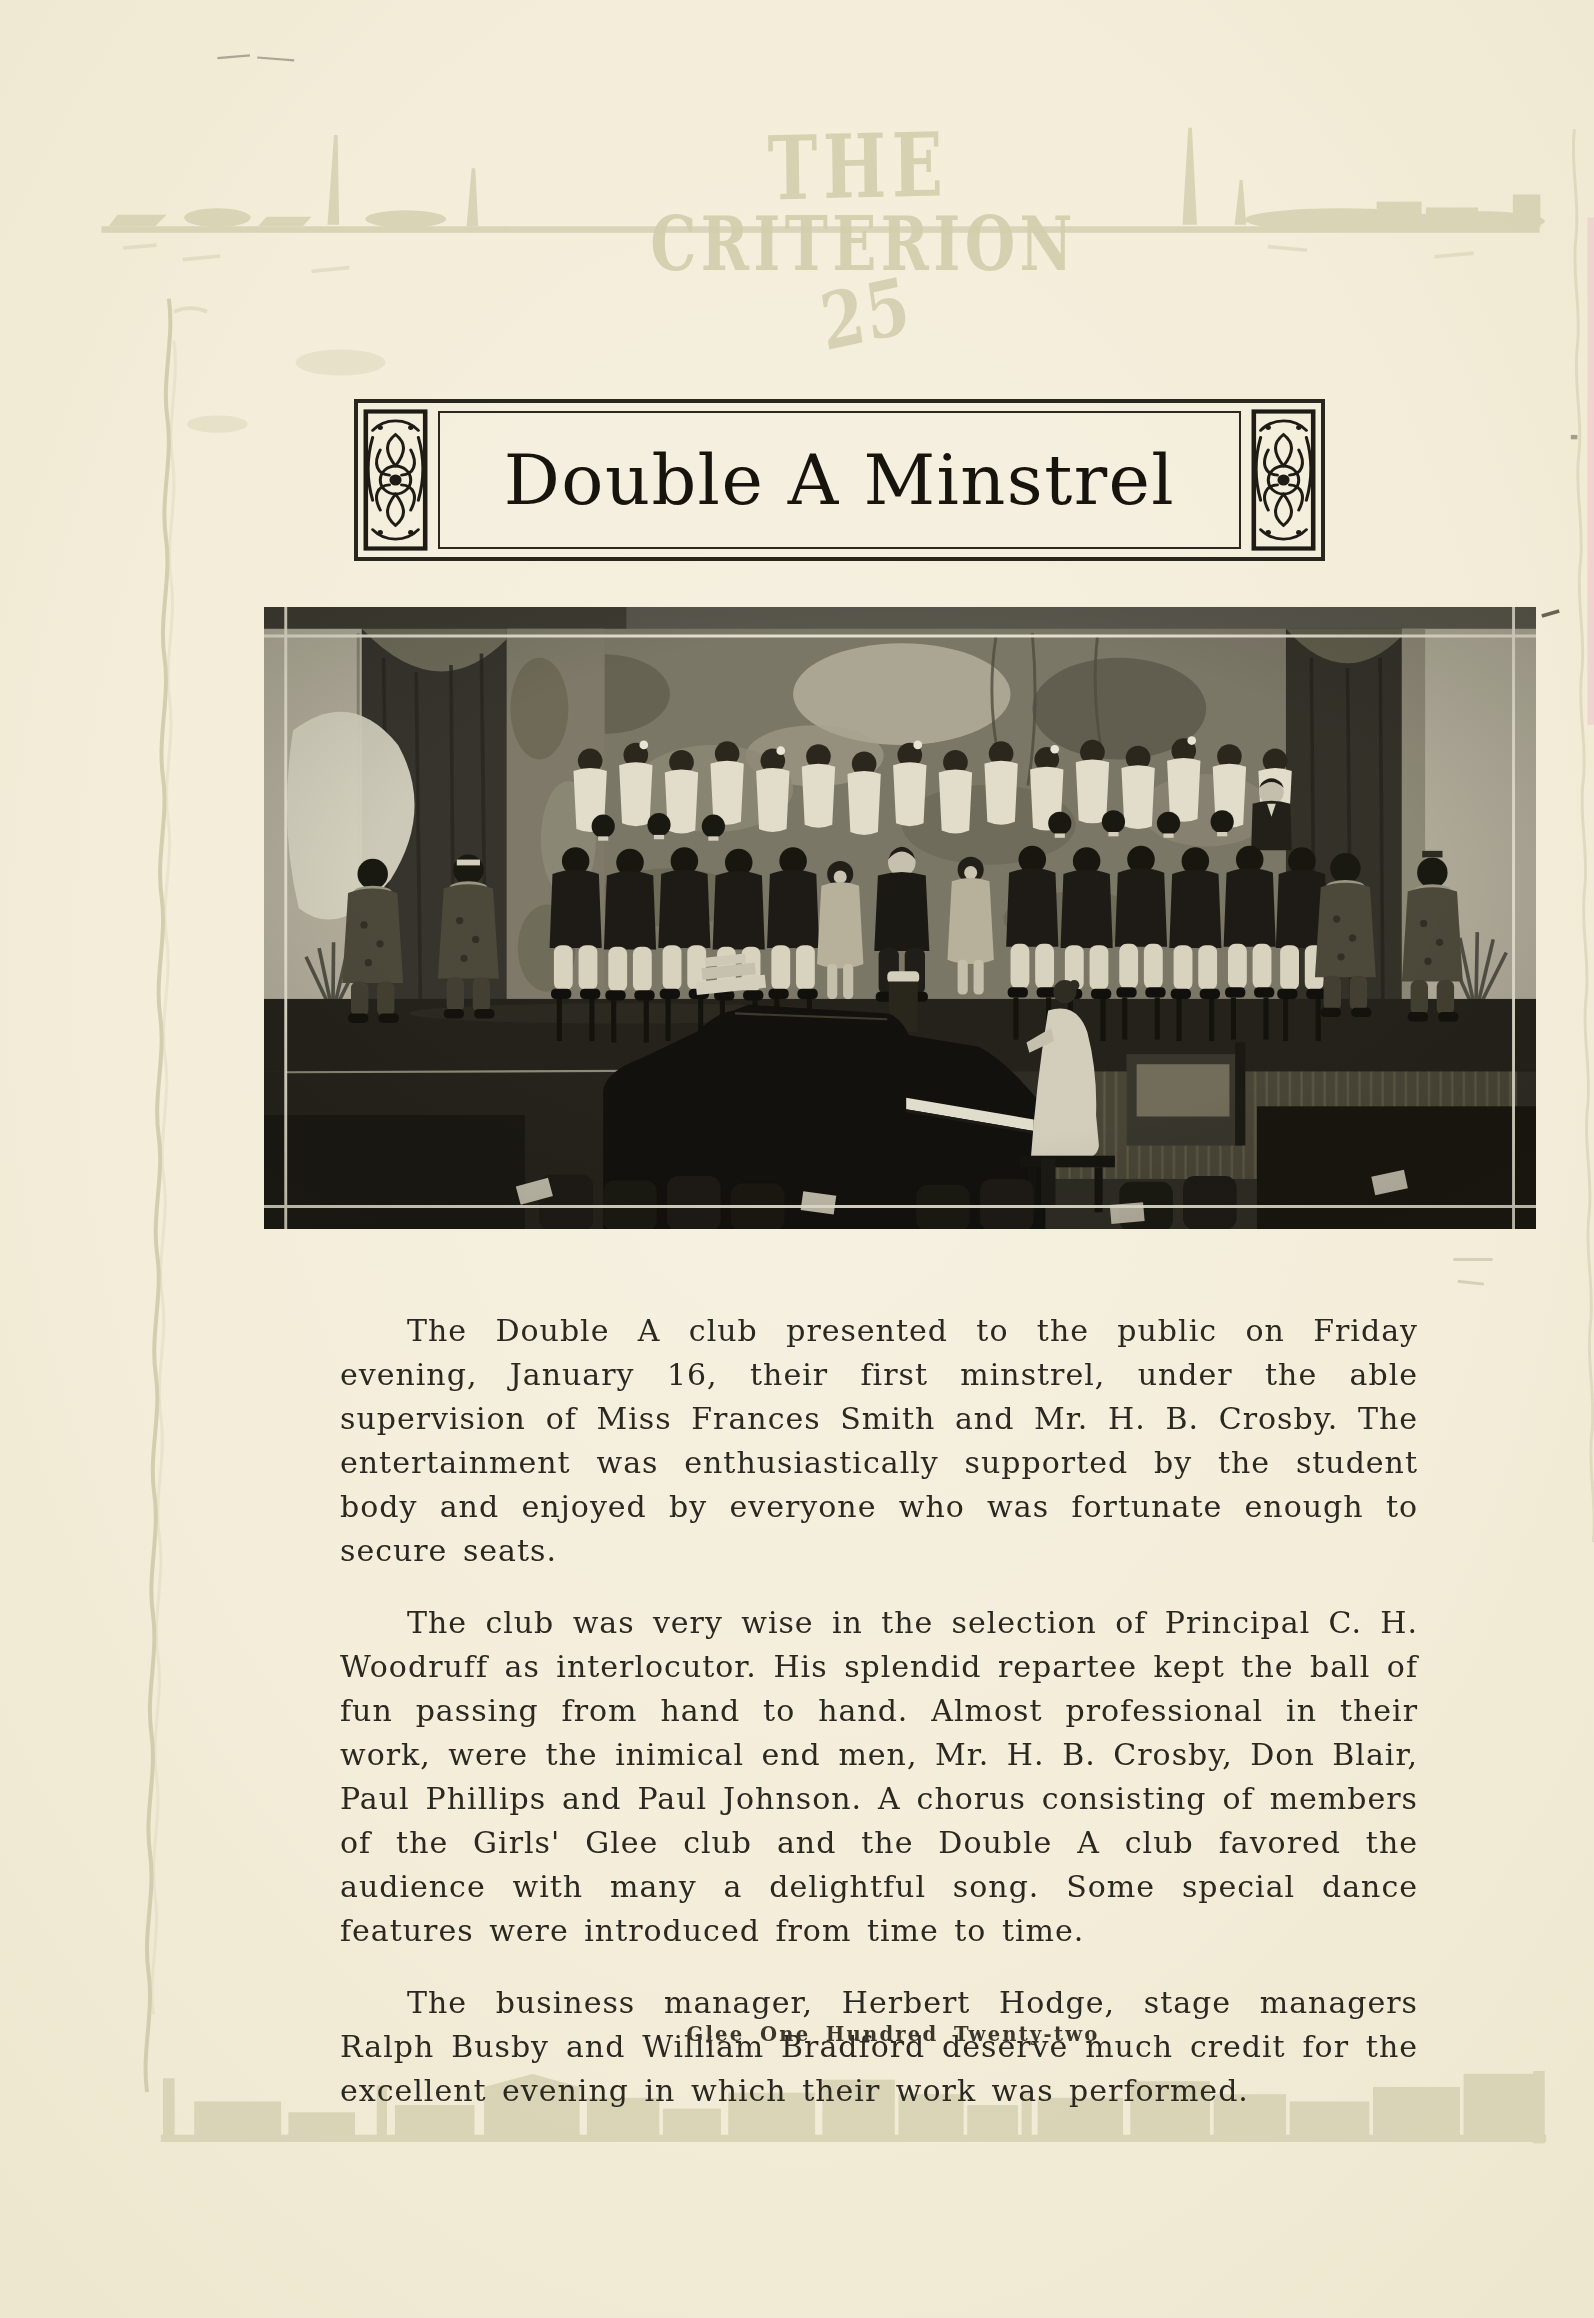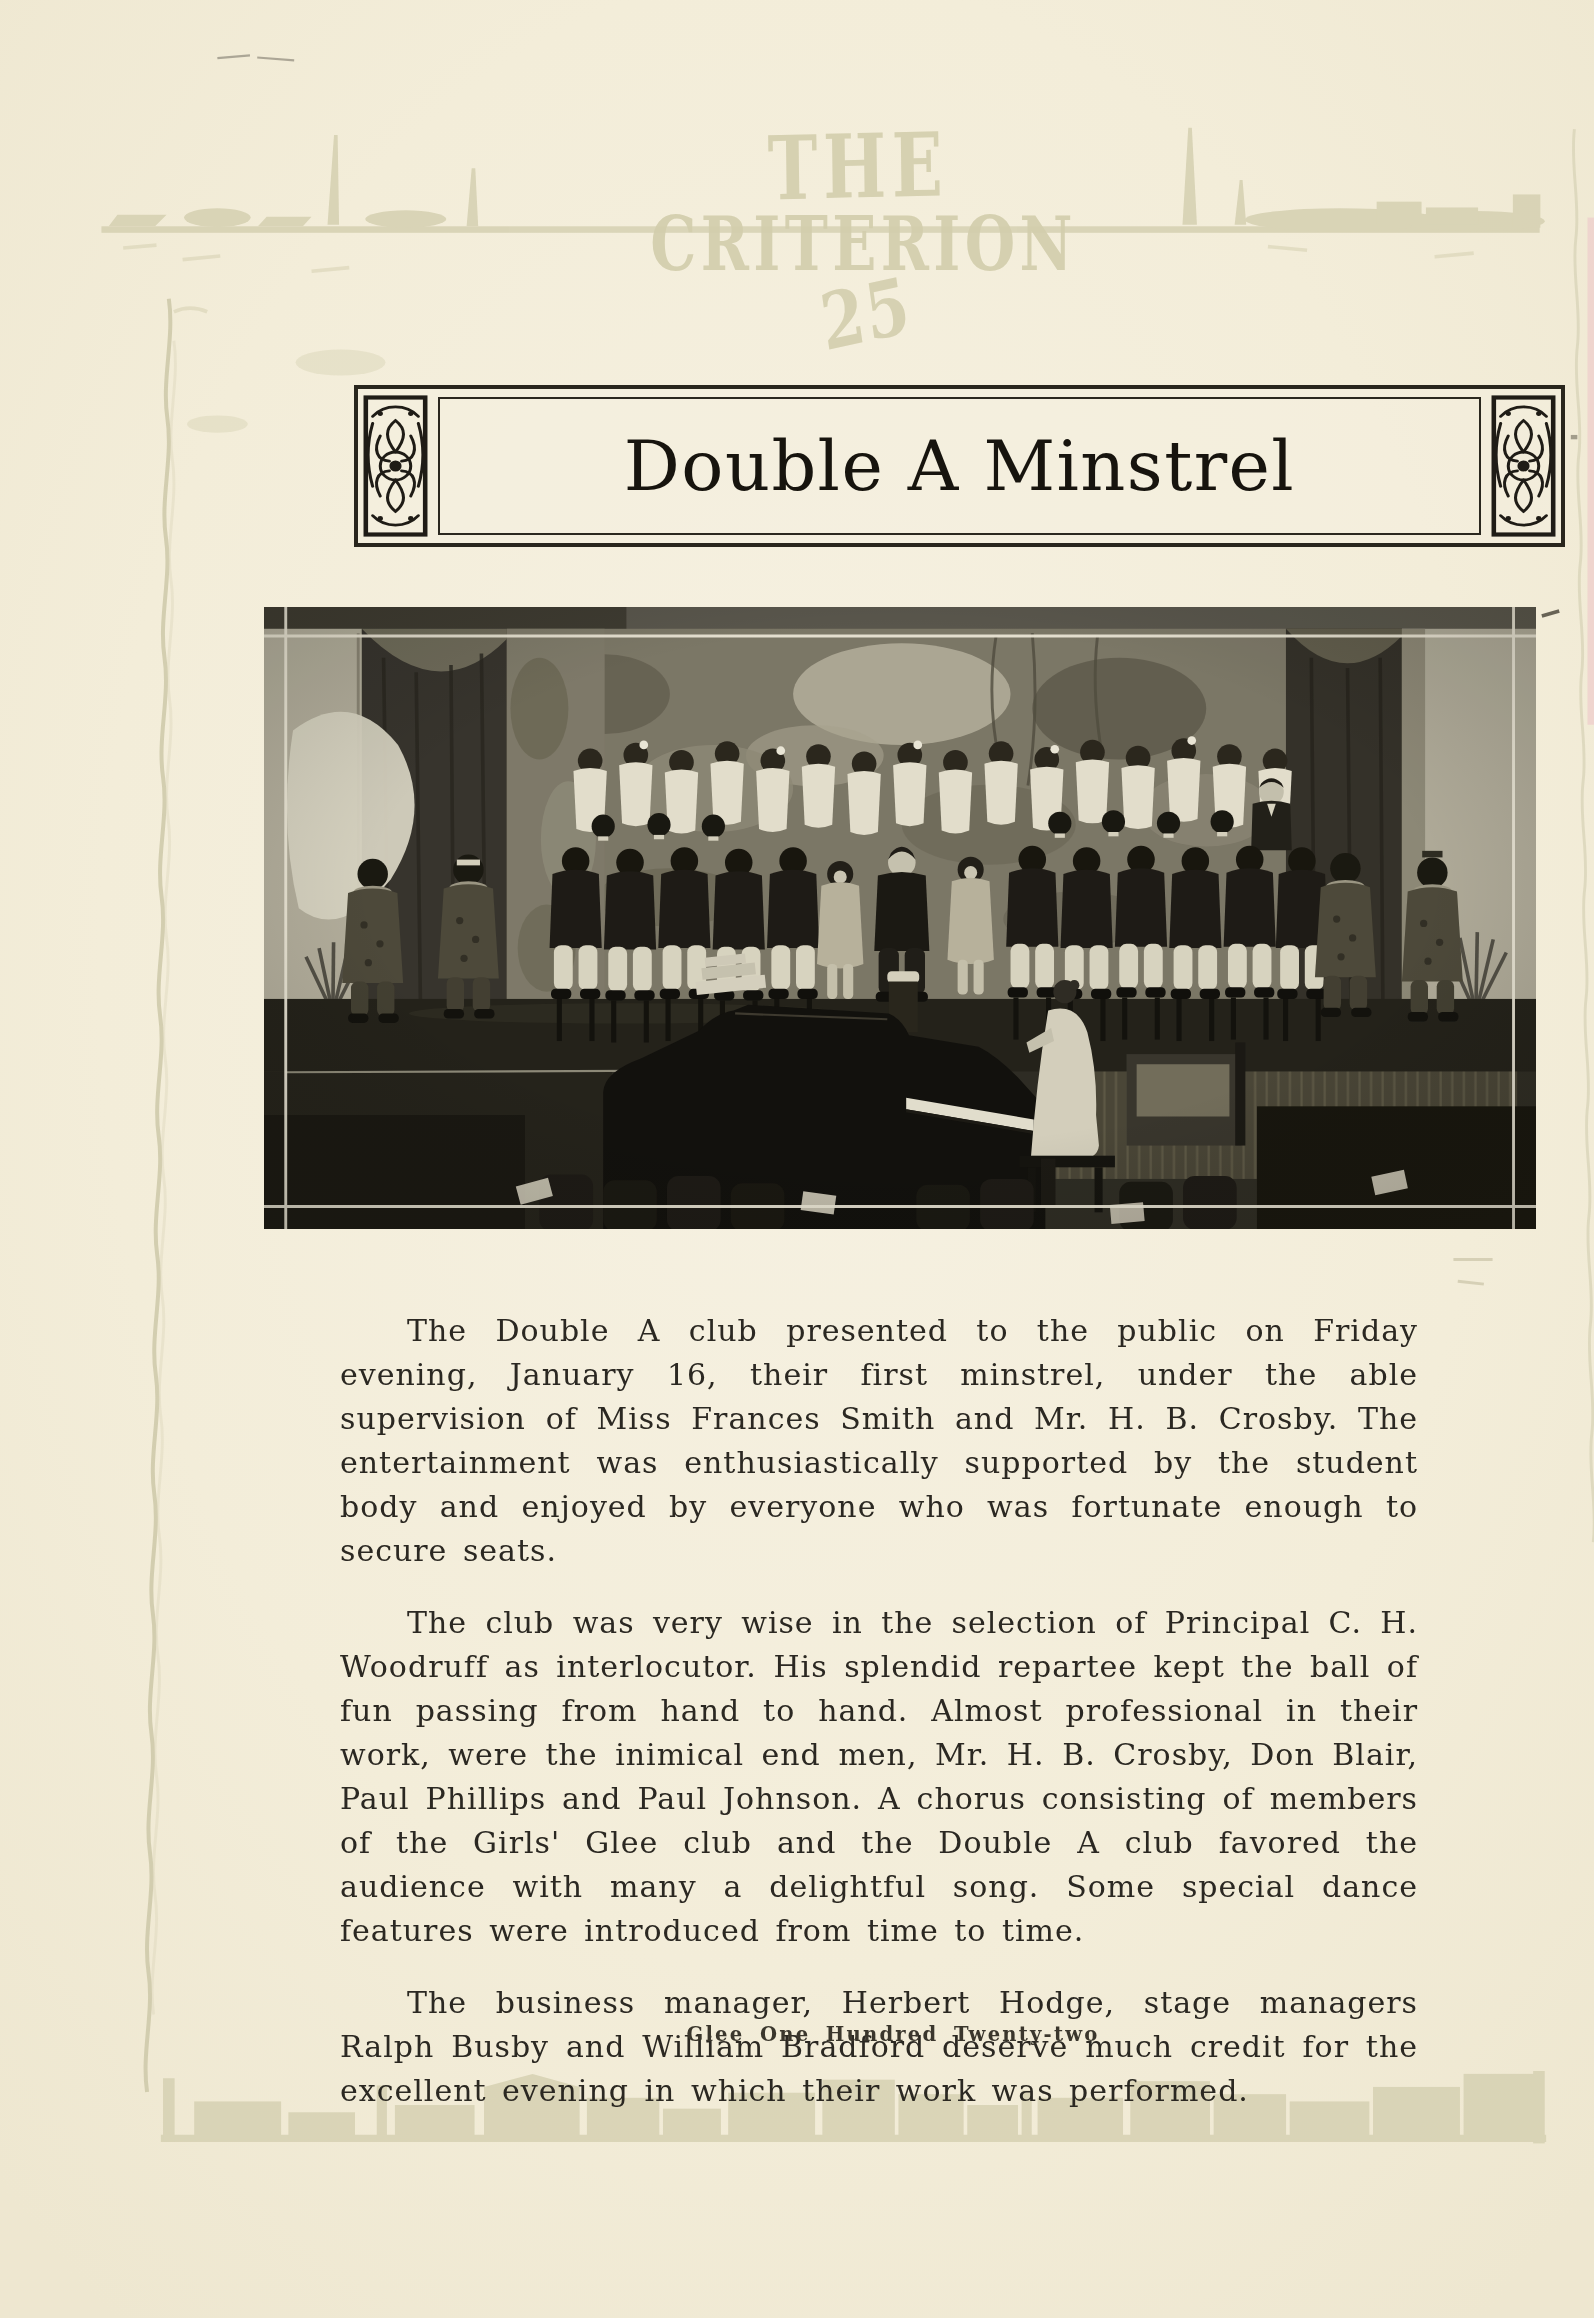--- a/index.html
+++ b/index.html
@@ -3,21 +3,21 @@
 <meta charset="utf-8">
 <style>
   html,body{margin:0;padding:0;}
   body{width:1594px;height:2319px;background:#f4eedb;font-family:"DejaVu Serif",serif;}
   .page{position:absolute;left:0;top:0;width:1594px;height:2319px;overflow:hidden;
         background:radial-gradient(ellipse 1159px 1667px at 50% 42%, #f6f1e2 0%, #f3edd9 60%, #eee7d0 100%);}
   svg{display:block;}
   .decor{position:absolute;left:0;top:0;width:1594px;height:2319px;pointer-events:none;}
   .wm{font-family:"DejaVu Serif",serif;font-weight:bold;fill:#d3cead;}
   
-  .banner{position:absolute;left:354px;top:385px;width:1211px;height:162px;
+  .banner{position:absolute;left:354px;top:399px;width:971px;height:162px;
           border:4.3px solid #29261d;box-sizing:border-box;display:flex;align-items:stretch;background:rgba(246,241,226,.4);}
   .ornament{flex:0 0 67px;margin:5px 4.3px;}
   .banner-inner{flex:1;border:2.2px solid #2b281f;margin:8px 4.3px;display:flex;align-items:center;justify-content:center;}
   .title{font-size:70px;color:#17140e;letter-spacing:1.4px;white-space:nowrap;font-weight:normal;margin:0;
          font-family:"DejaVu Serif",serif;}
   
   .photo{position:absolute;left:264px;top:607px;width:1272px;height:622px;background:#6a665a;overflow:hidden;}
   
   .article{position:absolute;left:340px;top:1309px;width:1078px;color:#2b2822;
            font-size:30px;line-height:44px;text-align:justify;letter-spacing:1px;word-spacing:5px;}

